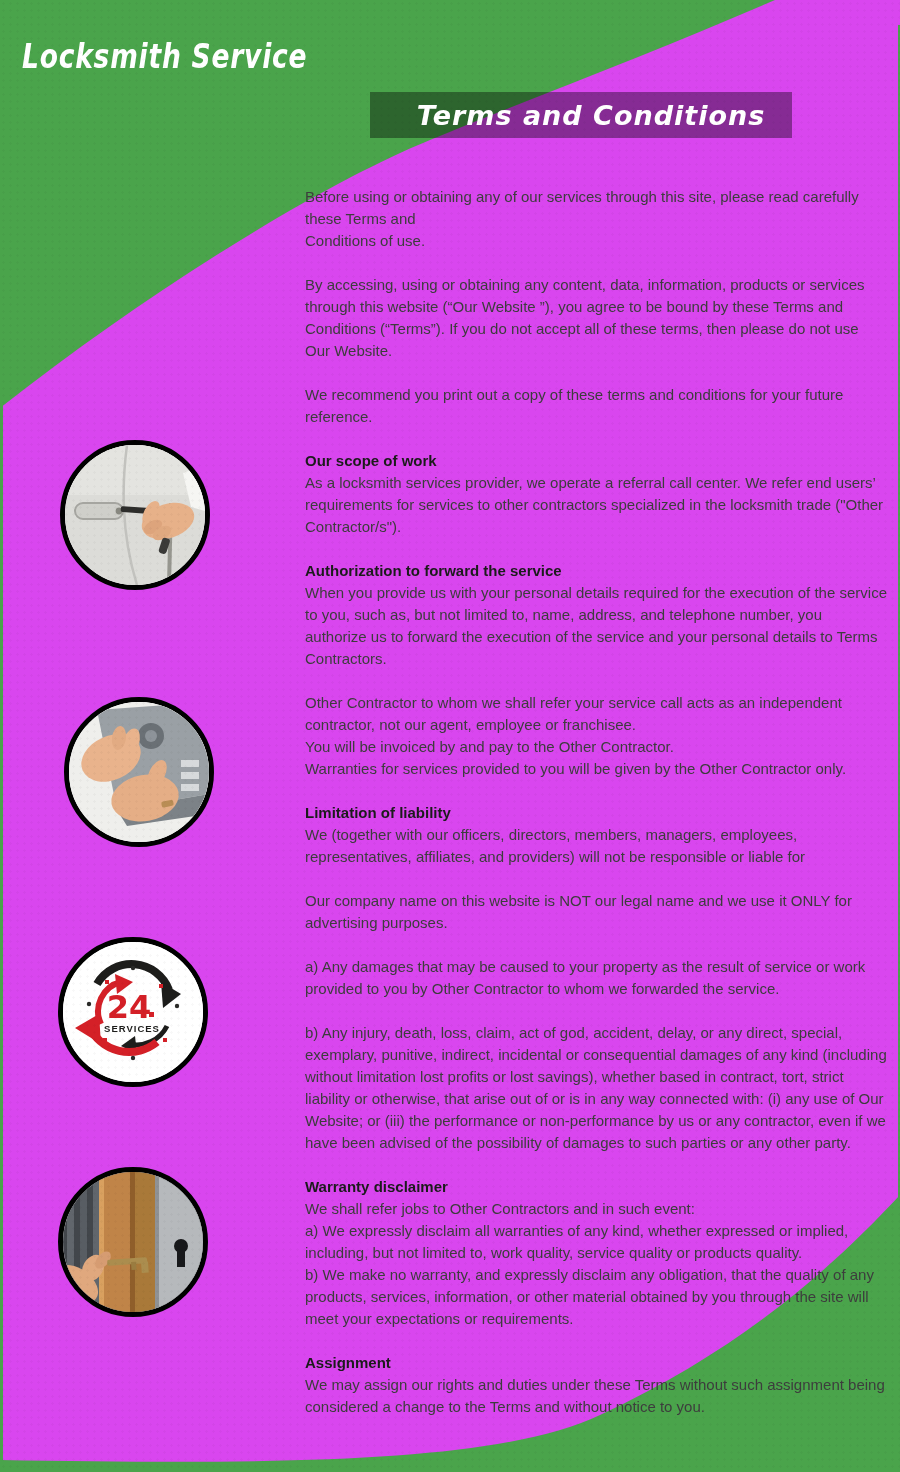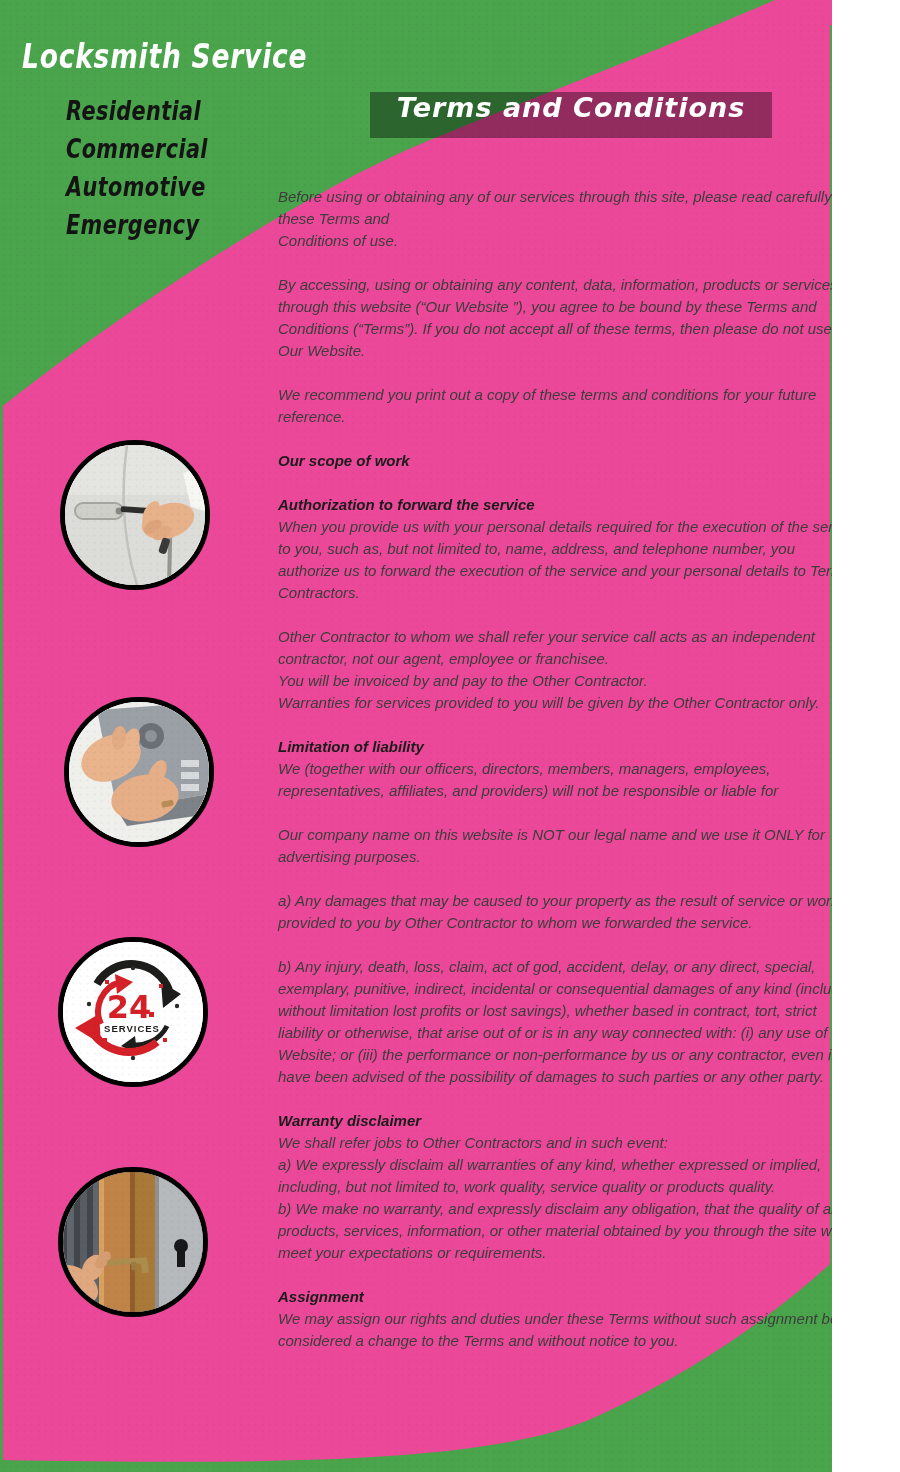--- a/index.html
+++ b/index.html
@@ -1,18 +1,18 @@
 <!DOCTYPE html>
 <html><head>
 <meta charset="utf-8">
 <style>
   html,body{margin:0;padding:0;background:#ffffff;}
   .page{
-    position:relative;width:832px;height:1472px;overflow:hidden;
-    background:#ec4899;font-family:"Liberation Sans",sans-serif;
+    position:relative;width:900px;height:1472px;overflow:hidden;
+    background:#d946ef;font-family:"Liberation Sans",sans-serif;
   }
   
   .page::after{
     content:"";position:absolute;inset:0;z-index:9;pointer-events:none;
     background-image:radial-gradient(rgba(0,0,0,0.05) 1px,transparent 1.3px);
     background-size:7px 7px;opacity:.55;
   }
   .bg-svg{position:absolute;left:0;z-index:1;}
   .edge-left{position:absolute;left:0;top:0;width:3px;height:1472px;background:#4aa44b;z-index:2;}
   .edge-right{position:absolute;right:0;top:25px;width:2px;height:1447px;background:#4aa44b;z-index:2;}
@@ -24,28 +24,28 @@
     transform:scaleX(0.78);transform-origin:left top;
   }
   .services{position:absolute;left:66px;top:92px;z-index:4;list-style:none;margin:0;padding:0;}
   .services li{
     font-family:"DejaVu Sans",sans-serif;font-weight:bold;font-style:italic;
     font-size:26px;line-height:38px;color:#141414;letter-spacing:.5px;white-space:nowrap;
     transform:scaleX(0.8);transform-origin:left top;
   }
   .banner{
     position:absolute;left:370px;top:92px;width:402px;height:46px;z-index:4;
-    background:rgba(0,0,0,0.38);display:flex;align-items:flex-start;justify-content:center;
+    background:rgba(0,0,0,0.38);display:flex;align-items:center;justify-content:center;padding-left:20px;
   }
   .banner h2{
     margin:0;font-family:"DejaVu Sans",sans-serif;font-weight:bold;font-style:italic;
     font-size:27px;color:#ffffff;letter-spacing:1px;white-space:nowrap;
   }
 
-  .content{position:absolute;left:278px;top:186px;width:582px;z-index:4;font-style:italic;}
+  .content{position:absolute;left:305px;top:186px;width:582px;z-index:4;}
   .sec{margin:0 0 22px 0;}
   .sec h3{
     margin:0;font-size:15px;line-height:22px;font-weight:bold;color:#1b1b1b;
     font-family:"Liberation Sans",sans-serif;
   }
   .sec p{
     margin:0;font-size:15px;line-height:22px;color:#3d3d3d;white-space:pre-line;
     font-family:"Liberation Sans",sans-serif;
   }
 
@@ -69,44 +69,39 @@
   </svg>
 
   <svg class="bg-svg" style="top:1180px;" width="900" height="292" viewBox="0 0 900 292" aria-hidden="true">
     <path d="M900,15 C830,90 740,170 600,235 C500,282 300,285 0,280 L0,292 L900,292 Z" fill="#4aa44b"></path>
   </svg>
 
   <div class="edge-left"></div>
   <div class="edge-right"></div>
 
   <h1 class="brand">Locksmith Service</h1>
-  <ul class="services">
-    <li>Residential</li>
-    <li>Commercial</li>
-    <li>Automotive</li>
-    <li>Emergency</li>
-  </ul>
 
   <div class="banner">
     <h2>Terms and Conditions</h2>
   </div>
 
   <div class="content">
     <div class="sec">
       <p>Before using or obtaining any of our services through this site, please read carefully these Terms and
 Conditions of use.</p>
     </div>
     <div class="sec">
       <p>By accessing, using or obtaining any content, data, information, products or services through this website (“Our Website ”), you agree to be bound by these Terms and Conditions (“Terms”). If you do not accept all of these terms, then please do not use Our Website.</p>
     </div>
     <div class="sec">
       <p>We recommend you print out a copy of these terms and conditions for your future reference.</p>
     </div>
     <div class="sec">
       <h3>Our scope of work</h3>
+      <p>As a locksmith services provider, we operate a referral call center. We refer end users’ requirements for services to other contractors specialized in the locksmith trade ("Other Contractor/s").</p>
     </div>
     <div class="sec">
       <h3>Authorization to forward the service</h3>
       <p>When you provide us with your personal details required for the execution of the service to you, such as, but not limited to, name, address, and telephone number, you authorize us to forward the execution of the service and your personal details to Terms Contractors.</p>
     </div>
     <div class="sec">
       <p>Other Contractor to whom we shall refer your service call acts as an independent contractor, not our agent, employee or franchisee.
 You will be invoiced by and pay to the Other Contractor.
 Warranties for services provided to you will be given by the Other Contractor only.</p>
     </div>

